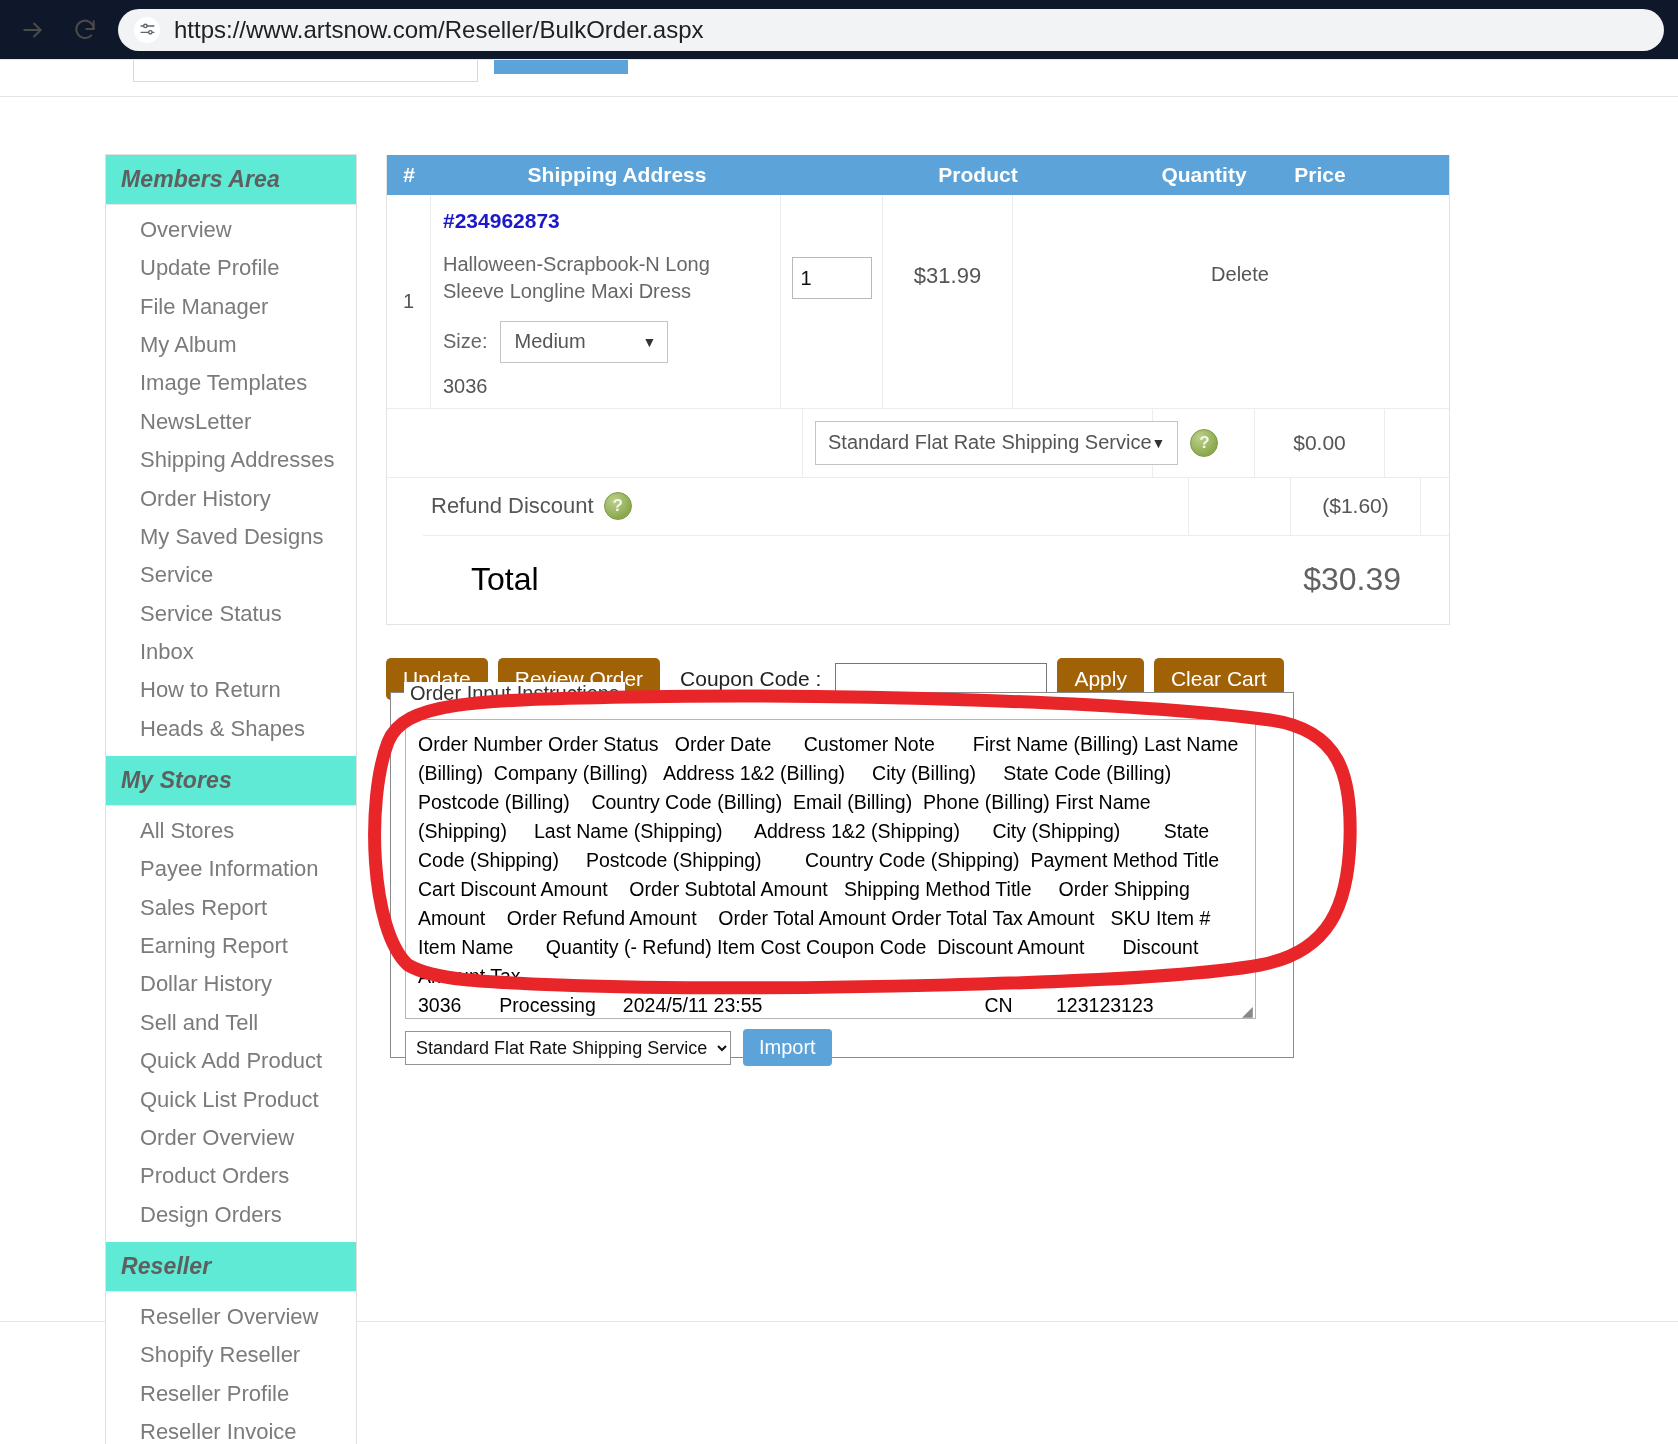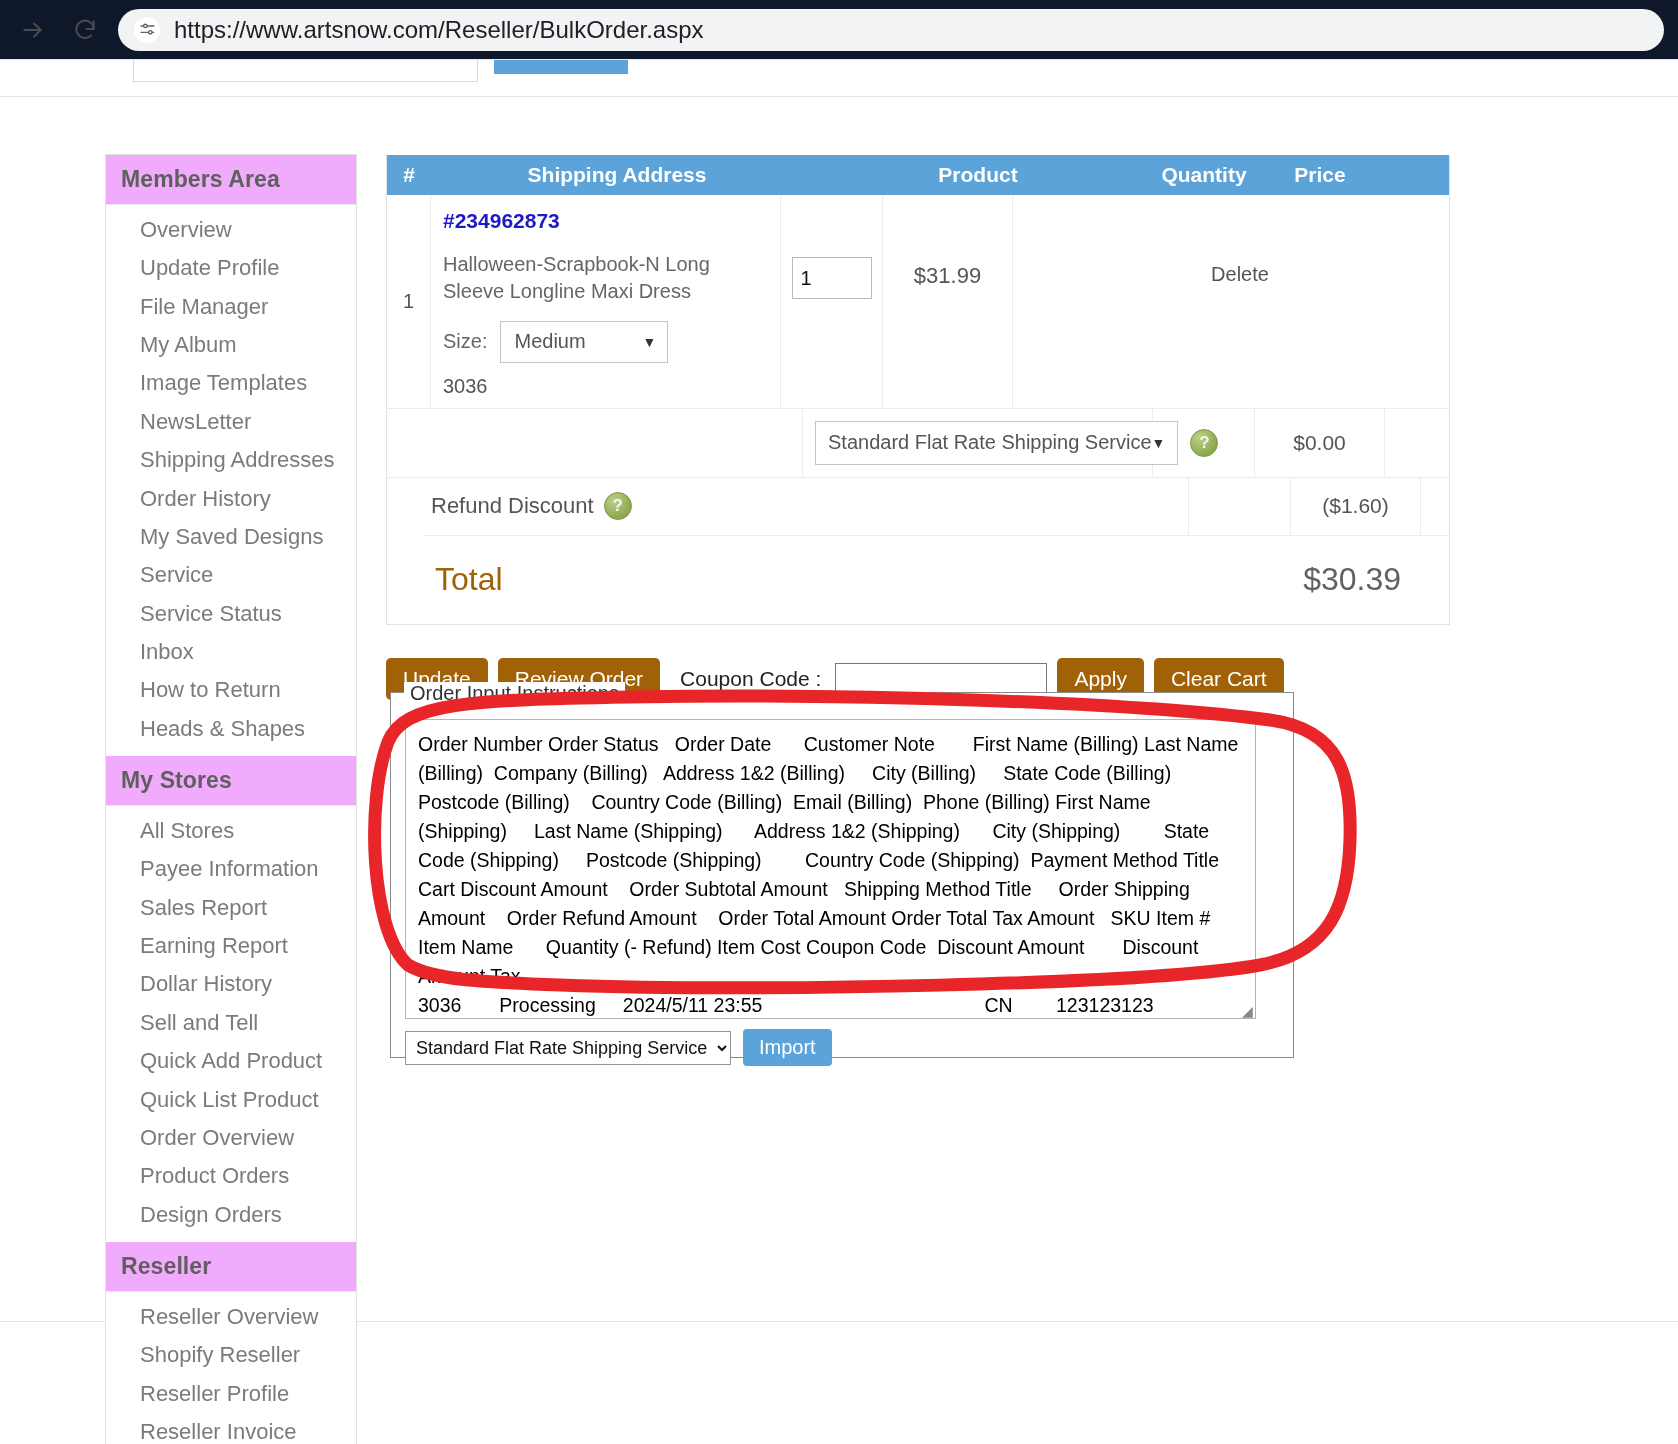--- a/index.html
+++ b/index.html
@@ -57,24 +57,25 @@
   .hr-bottom{
     position:absolute; left:0; top:1261px; width:100%; height:1px; background:#e4e4e4;
   }
 
   
   .sidebar{
     position:absolute; left:105px; top:94px; width:252px;
     border:1px solid #e0e0e0; background:#fff;
   }
   .side-group-title{
-    background:#f0abfc; border-bottom:1px solid #e8e8e8;
+    background:#5eead4; border-bottom:1px solid #e8e8e8;
     padding:11px 0 11px 15px;
     font-size:23px; font-weight:bold; color:#5f5f5f;
     letter-spacing:0.1px;
+    font-style:italic;
   }
   .side-item{
     padding:4px 0 4px 34px;
     font-size:22px; color:#7b7b7b; line-height:1.38;
     cursor:pointer; white-space:nowrap;
   }
   .side-list{ padding:6px 0 8px 0; }
 
   
   .order-table{
@@ -180,21 +181,21 @@
     width:130px; display:flex; align-items:center; justify-content:center;
     font-size:21px; color:#555; border-right:1px solid #ececec;
   }
   .refund-act{ flex:1; }
 
   
   .total-row{
     display:flex; align-items:center; height:88px; padding:0 48px 0 48px;
     justify-content:space-between;
   }
-  .total-lbl{ font-size:32px; color:#a16207; }
+  .total-lbl{ font-size:32px; color:#000000;margin-left:36px; }
   .total-val{ font-size:32px; color:#616161; }
 
   
   .actions{
     position:absolute; left:386px; top:598px;
     display:flex; align-items:center; gap:10px;
   }
   .btn{
     background:#a16207; color:#fff; border:none; border-radius:5px;
     font-size:21px; padding:9px 17px; cursor:pointer;

